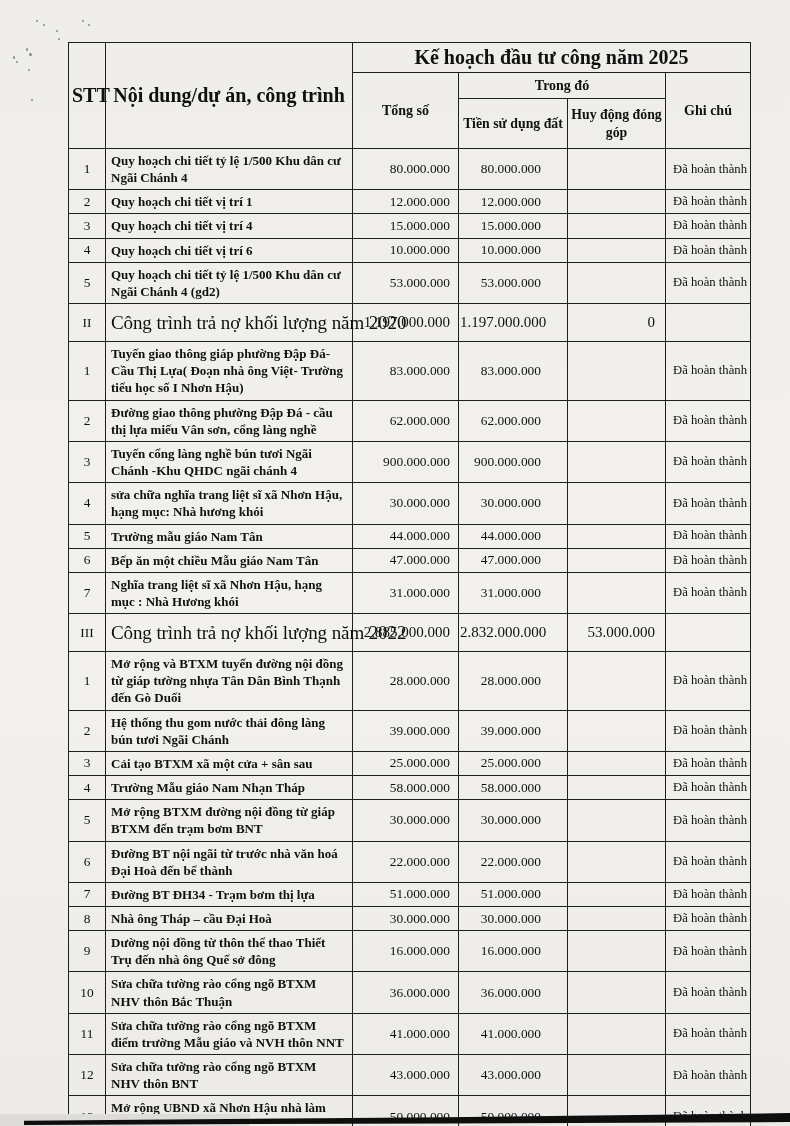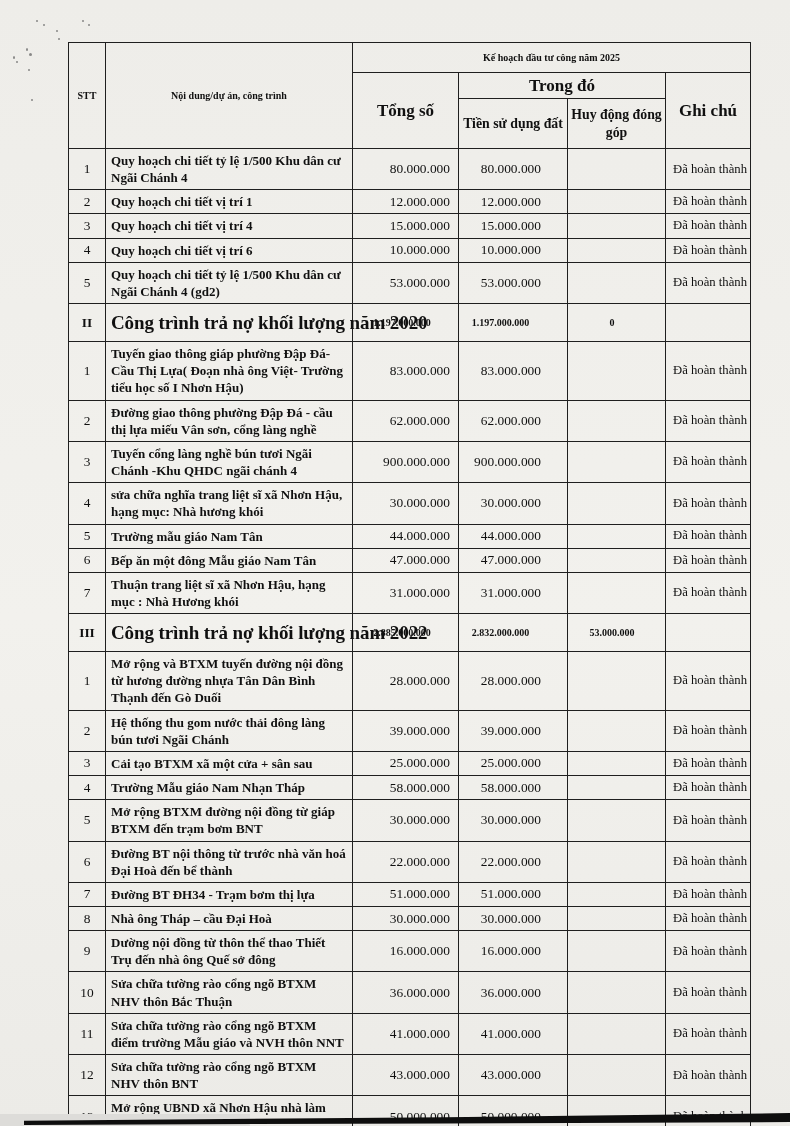--- a/index.html
+++ b/index.html
@@ -16,38 +16,38 @@
     position:absolute;left:68px;top:42px;width:682px;
     border-collapse:collapse;table-layout:fixed;
     background:transparent;
   }
   .doc th,.doc td{
     border:1.6px solid #1f1f1f;
     vertical-align:middle;
     color:#101010;
   }
   .doc thead th{font-weight:bold;text-align:center;padding:1px 3px;}
-  tr.h1 th{height:27px;font-size:10px;margin-top:44px;}
-  tr.h2 th{height:23px;font-size:17px;}
+  tr.h1 th{height:27px;font-size:20px;margin-top:44px;}
+  tr.h2 th{height:23px;font-size:14px;}
   tr.h3 th{height:47px;font-size:13.8px;line-height:1.25;}
   th.stt-h{font-size:14.2px;}
   th.content-h{font-size:14.2px;}
   th.notes-h{font-size:14.2px;}
   td.stt{text-align:center;font-size:13.4px;}
   td.content{font-size:13px;padding:3px 5px 3px 5px;line-height:1.32;font-weight:bold;}
   td.num{text-align:right;font-size:13.4px;white-space:nowrap;padding-top:2px;padding-bottom:2px;}
   td.total{padding-right:8px;}
   td.land{padding-right:26px;}
   td.mob{padding-right:10px;}
   td.note{font-size:12.7px;padding:2px 2px 2px 7px;line-height:1.2;}
   tbody tr{height:23px;}
   tbody tr.section{height:38px;}
-  tbody tr.section td{font-weight:bold;}
+  tbody tr.section td{font-weight:normal;}
   tbody tr.section td.content{font-size:19px;white-space:nowrap;letter-spacing:-0.1px;}
-  tbody tr.section td.num{font-size:10px;text-align:center;}
+  tbody tr.section td.num{font-size:15px;}
   
   .bottom-left-shade{position:absolute;left:0;bottom:0;width:250px;height:12px;background:#dddcd9;}
   .scan-bar{
     position:absolute;left:24px;right:0;bottom:0;height:14px;background:#0e0e0e;
     clip-path:polygon(0 62%, 55% 38%, 100% 8%, 100% 72%, 55% 82%, 0 92%);
   }
 </style>
 </head>
 <body>
 
@@ -177,45 +177,45 @@
         <tr class="item">
           <td class="stt">5</td>
           <td class="content">Trường mẫu giáo Nam Tân</td>
           <td class="num total">44.000.000</td>
           <td class="num land">44.000.000</td>
           <td class="num mob"></td>
           <td class="note">Đã hoàn thành</td>
         </tr>
         <tr class="item">
           <td class="stt">6</td>
-          <td class="content">Bếp ăn một đông Mẫu giáo Nam Tân</td>
+          <td class="content">Bếp ăn một chiều Mẫu giáo Nam Tân</td>
           <td class="num total">47.000.000</td>
           <td class="num land">47.000.000</td>
           <td class="num mob"></td>
           <td class="note">Đã hoàn thành</td>
         </tr>
         <tr class="item">
           <td class="stt">7</td>
-          <td class="content">Thuận trang liệt sĩ xã Nhơn Hậu, hạng mục : Nhà Hương khói</td>
+          <td class="content">Nghĩa trang liệt sĩ xã Nhơn Hậu, hạng mục : Nhà Hương khói</td>
           <td class="num total">31.000.000</td>
           <td class="num land">31.000.000</td>
           <td class="num mob"></td>
           <td class="note">Đã hoàn thành</td>
         </tr>
         <tr class="section">
           <td class="stt">III</td>
           <td class="content">Công trình trả nợ khối lượng năm 2022</td>
           <td class="num total">2.885.000.000</td>
           <td class="num land">2.832.000.000</td>
           <td class="num mob">53.000.000</td>
           <td class="note"></td>
         </tr>
         <tr class="item">
           <td class="stt">1</td>
-          <td class="content">Mở rộng và BTXM  tuyến đường nội đồng từ hương đường nhựa Tân Dân Bình Thạnh đến Gò Duối</td>
+          <td class="content">Mở rộng và BTXM  tuyến đường nội đồng từ giáp tường nhựa Tân Dân Bình Thạnh đến Gò Duối</td>
           <td class="num total">28.000.000</td>
           <td class="num land">28.000.000</td>
           <td class="num mob"></td>
           <td class="note">Đã hoàn thành</td>
         </tr>
         <tr class="item">
           <td class="stt">2</td>
           <td class="content">Hệ thống thu gom nước thải đông làng bún tươi Ngãi Chánh</td>
           <td class="num total">39.000.000</td>
           <td class="num land">39.000.000</td>
@@ -241,21 +241,21 @@
         <tr class="item">
           <td class="stt">5</td>
           <td class="content">Mở rộng BTXM đường nội đồng từ giáp BTXM đến trạm bơm BNT</td>
           <td class="num total">30.000.000</td>
           <td class="num land">30.000.000</td>
           <td class="num mob"></td>
           <td class="note">Đã hoàn thành</td>
         </tr>
         <tr class="item">
           <td class="stt">6</td>
-          <td class="content">Đường BT nội thông từ trước nhà văn hoá Đại Hoà đến bể thành</td>
+          <td class="content">Đường BT nội ngãi từ trước nhà văn hoá Đại Hoà đến bể thành</td>
           <td class="num total">22.000.000</td>
           <td class="num land">22.000.000</td>
           <td class="num mob"></td>
           <td class="note">Đã hoàn thành</td>
         </tr>
         <tr class="item">
           <td class="stt">7</td>
           <td class="content">Đường BT ĐH34 - Trạm bơm thị lựa</td>
           <td class="num total">51.000.000</td>
           <td class="num land">51.000.000</td>

